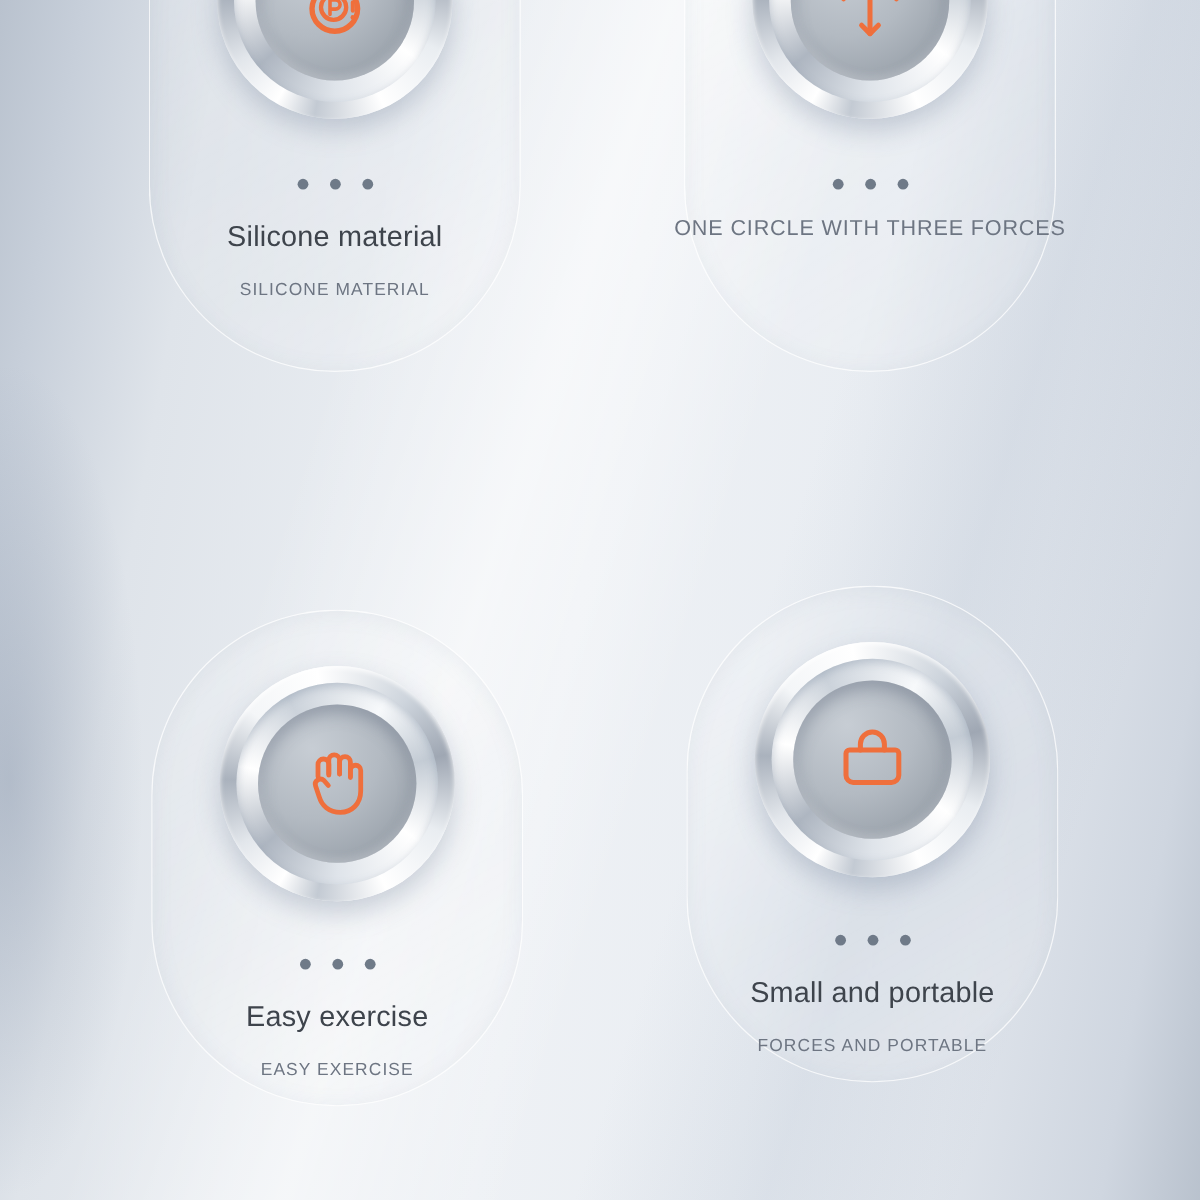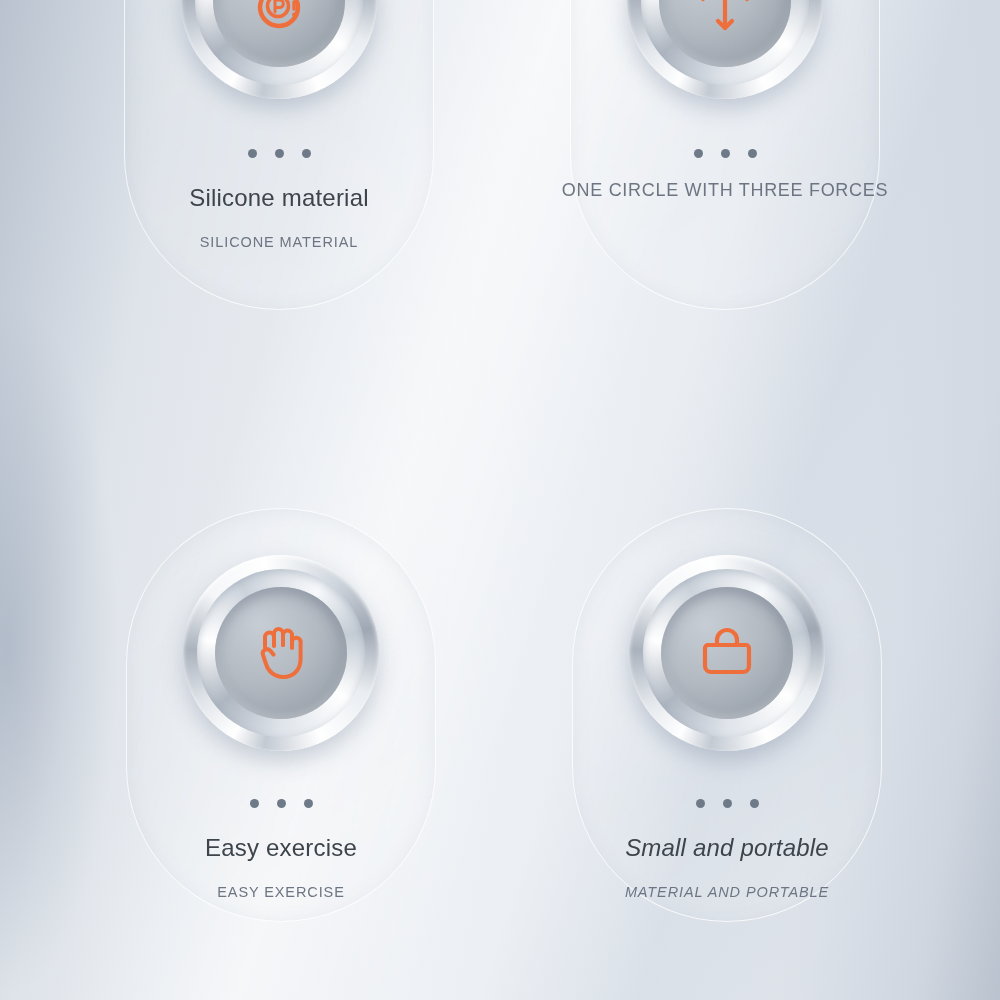--- a/index.html
+++ b/index.html
@@ -249,37 +249,37 @@
       <div class="dots" style="margin-top:46px;">
         <span></span>
         <span></span>
         <span></span>
       </div>
       <div class="title">Easy exercise</div>
       <div class="subtitle">EASY EXERCISE</div>
     </div>
   </div>
 
-  <div class="card" style="left:572px; top:508px; width:308px; height:412px;font-style:italic;">
+  <div class="card" style="left:572px; top:488px; width:308px; height:412px;">
     <div class="card-inner" style="top:44px;">
       <div class="btn-wrap">
         <div class="ring-outer"></div>
         <div class="ring-mid"></div>
         <div class="face">
           <span>
             <svg width="70" height="70" viewBox="0 0 70 70" fill="none" stroke="#ef6f3c" stroke-width="4.2" stroke-linecap="round" stroke-linejoin="round">
               <path d="M16 27 h38 a3 3 0 0 1 3 3 v18 a6 6 0 0 1 -6 6 H19 a6 6 0 0 1 -6 -6 V30 a3 3 0 0 1 3 -3 Z"></path>
               <path d="M25 27 v-5 a10 10 0 0 1 20 0 v5"></path>
             </svg>
           </span>
         </div>
       </div>
       <div class="dots" style="margin-top:46px;">
         <span></span>
         <span></span>
         <span></span>
       </div>
       <div class="title">Small and portable</div>
-      <div class="subtitle">MATERIAL AND PORTABLE</div>
+      <div class="subtitle">FORCES AND PORTABLE</div>
     </div>
   </div>
 
 </div>
 
 </body></html>

